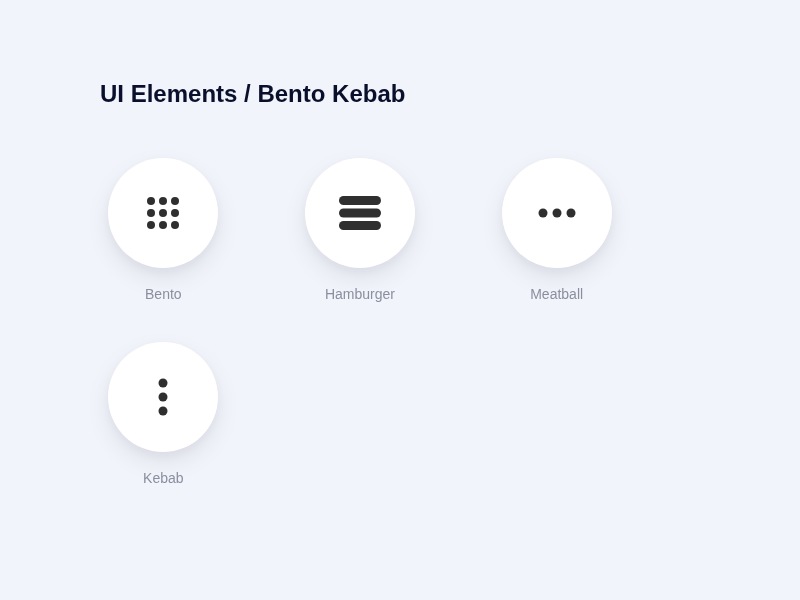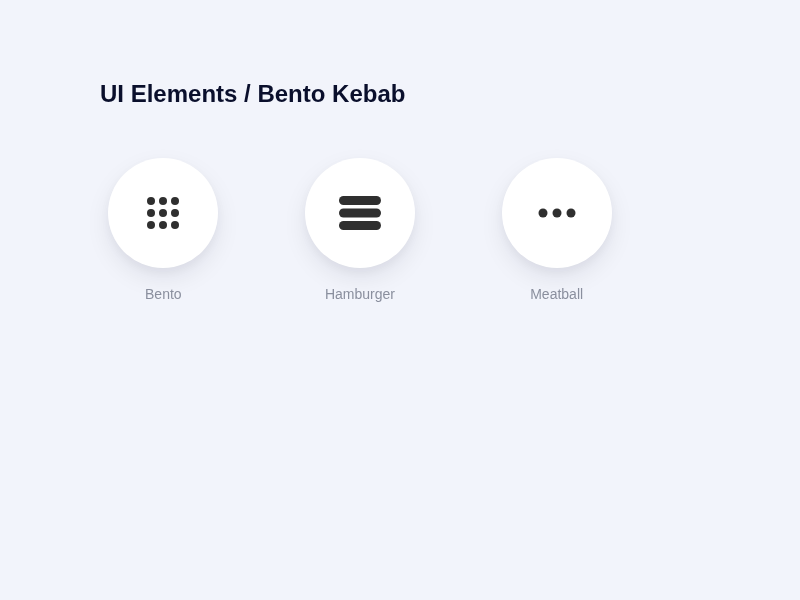--- a/index.html
+++ b/index.html
@@ -100,15 +100,27 @@
         <svg width="38" height="10" viewBox="0 0 38 10">
           <circle cx="5" cy="5" r="4.5" fill="#2f2f2f"></circle>
           <circle cx="19" cy="5" r="4.5" fill="#2f2f2f"></circle>
           <circle cx="33" cy="5" r="4.5" fill="#2f2f2f"></circle>
         </svg>
       </span>
     </div>
     <div class="label">Meatball</div>
   </div>
 
+  <div class="item">
+    <div class="circle">
+      <span>
+        <svg width="10" height="38" viewBox="0 0 10 38">
+          <circle cx="5" cy="5" r="4.5" fill="#2f2f2f"></circle>
+          <circle cx="5" cy="19" r="4.5" fill="#2f2f2f"></circle>
+          <circle cx="5" cy="33" r="4.5" fill="#2f2f2f"></circle>
+        </svg>
+      </span>
+    </div>
+    <div class="label">Kebab</div>
+  </div>
 
 
 </div>
 
 </body></html>

